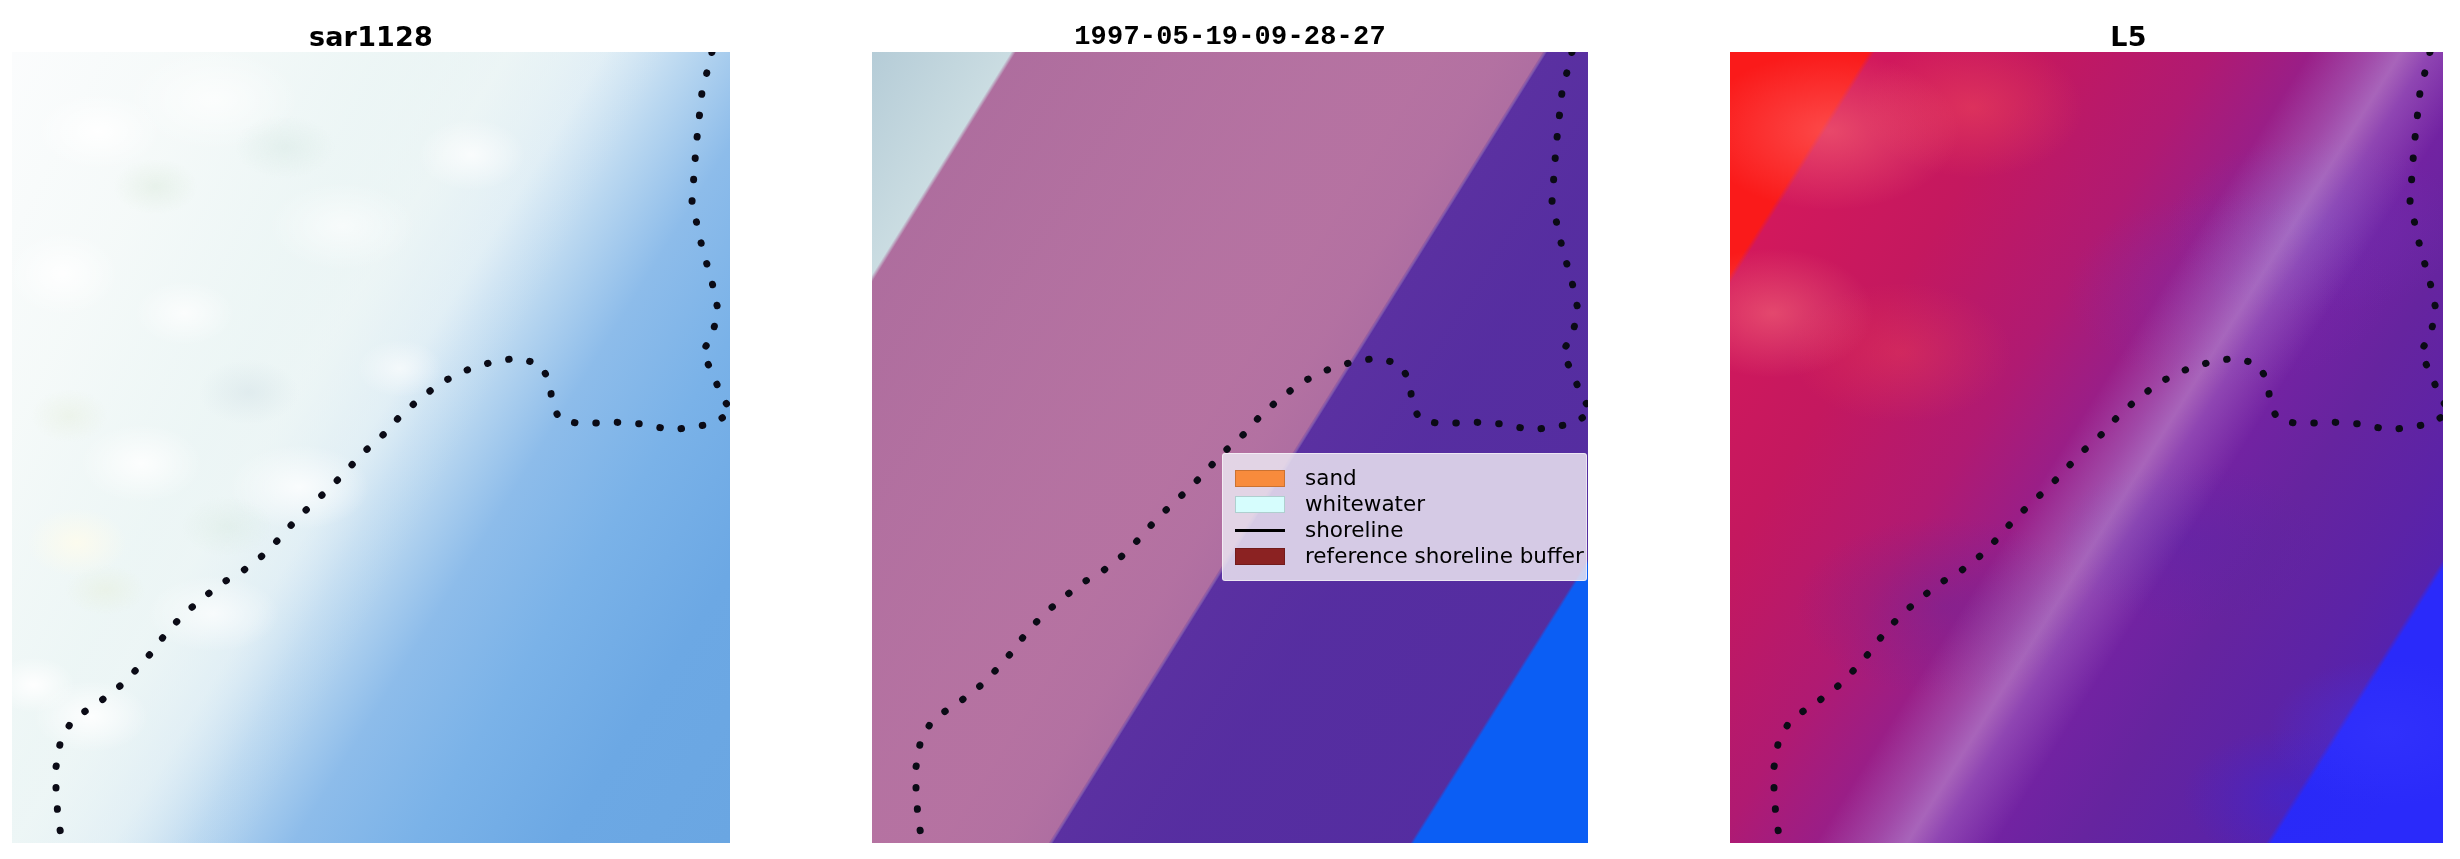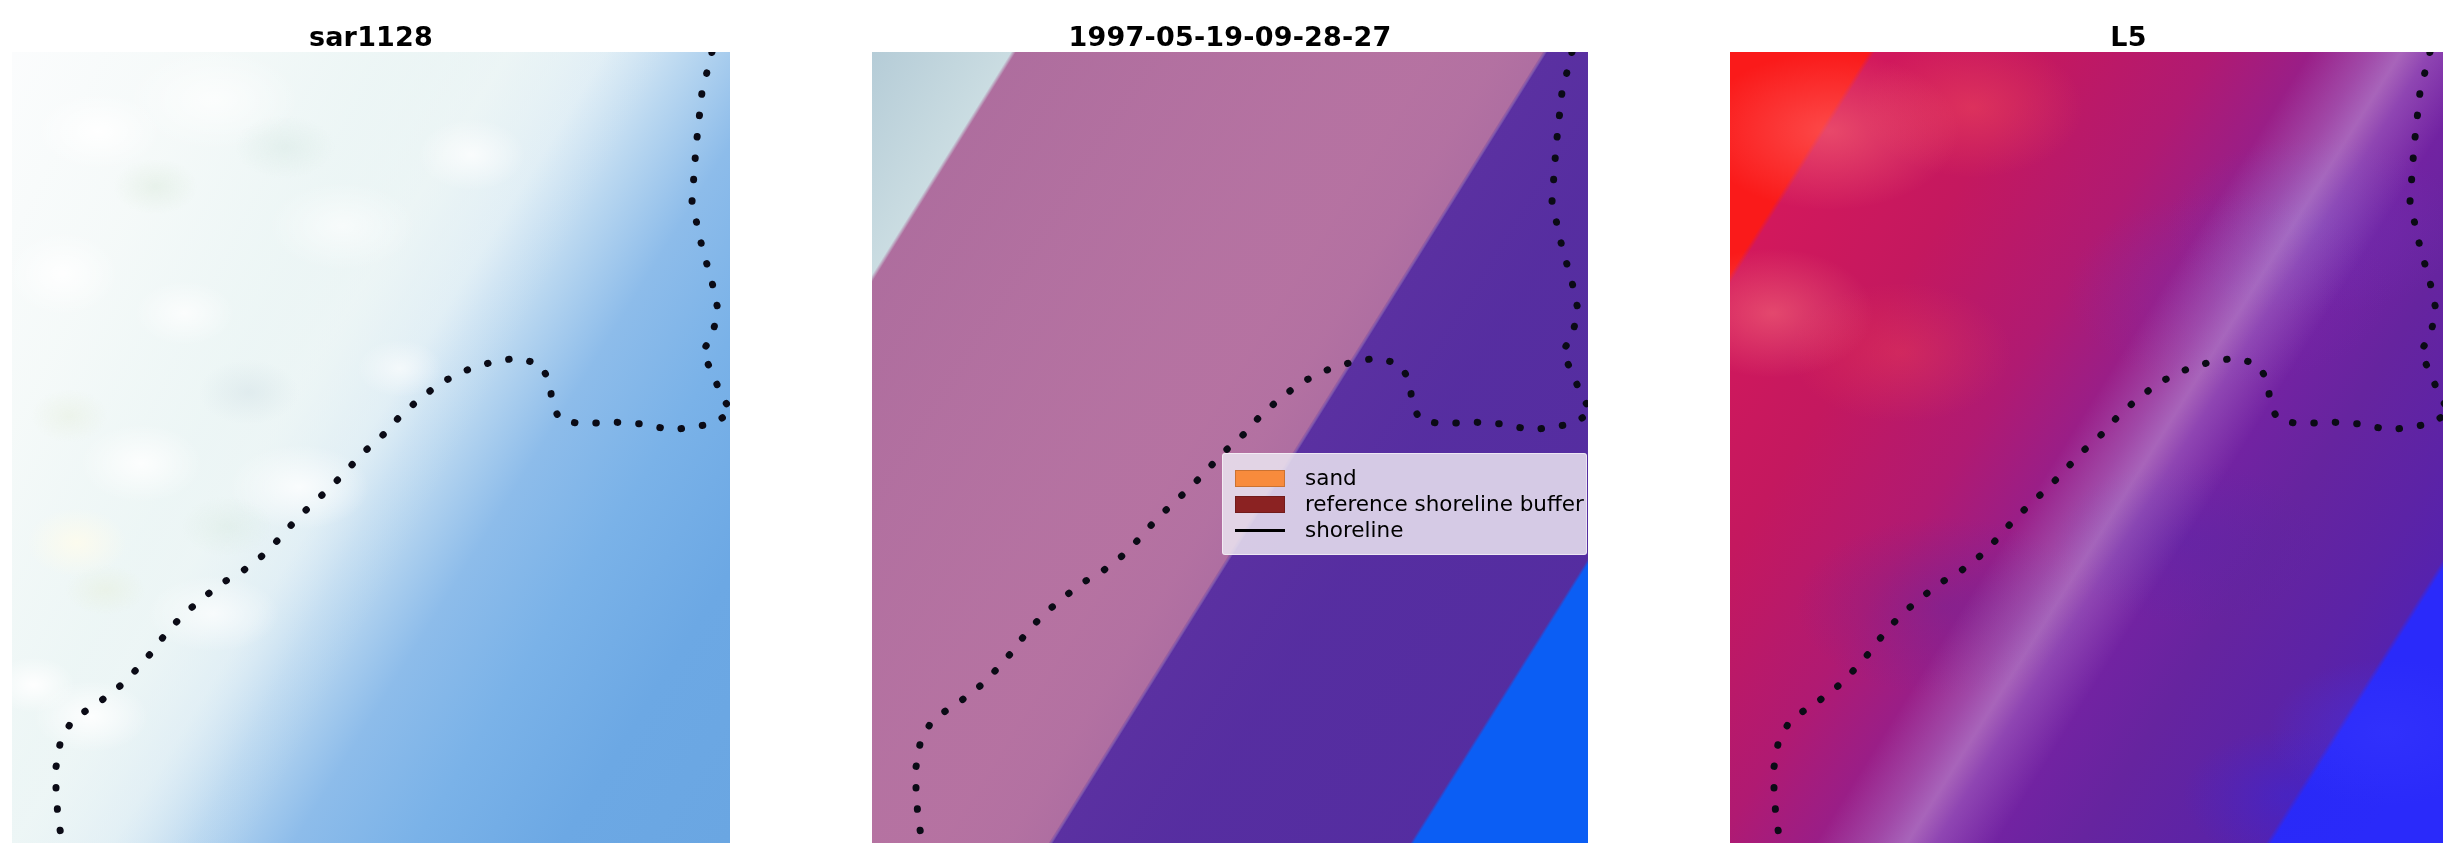--- a/index.html
+++ b/index.html
@@ -36,21 +36,21 @@
     color: #000000;
     letter-spacing: 0.2px;
     white-space: nowrap;
     margin-top: 14px;
   }
   .p1 { left: 12px;   width: 718px; }
   .p2 { left: 872px;  width: 716px; }
   .p3 { left: 1730px; width: 713px; }
 
   .t1 { left: 12px;   width: 718px; }
-  .t2 { left: 872px;  width: 716px; }
+  .t2 { left: 872px;  width: 716px; font-family: Liberation Mono, monospace; }
   .t3 { left: 1772px; width: 713px; }
 
   .layer {
     position: absolute;
     left: 0; top: 0;
     width: 100%; height: 100%;
   }
 
   
   .rgb-base {
@@ -263,27 +263,31 @@
     </svg>
   </div>
 
   <div id="legend">
 
     <div class="legend-row">
       <span class="swatch" style="background: rgb(248, 139, 60);"></span>
       <span class="legend-label">sand</span>
     </div>
 
-
+    <div class="legend-row">
+      <span class="swatch" style="background: rgb(214, 253, 253);"></span>
+      <span class="legend-label">whitewater</span>
+    </div>
+
+
+    <div class="legend-row">
+      <span class="swatch line-swatch" style="--line-color: #000000;"></span>
+      <span class="legend-label">shoreline</span>
+    </div>
 
     <div class="legend-row">
       <span class="swatch" style="background: rgb(139, 34, 34);"></span>
       <span class="legend-label">reference shoreline buffer</span>
     </div>
 
-    <div class="legend-row">
-      <span class="swatch line-swatch" style="--line-color: #000000;"></span>
-      <span class="legend-label">shoreline</span>
-    </div>
-
   </div>
 
 </div>
 
 </body></html>

